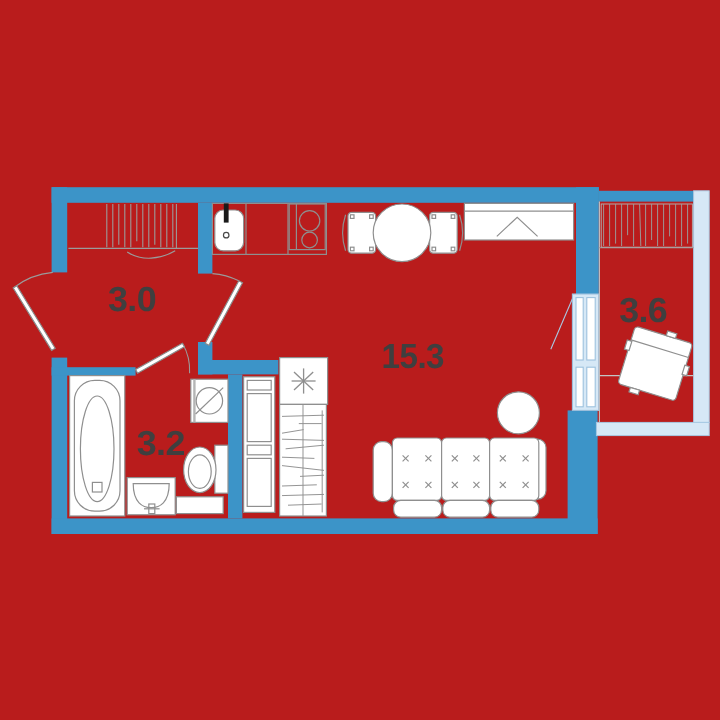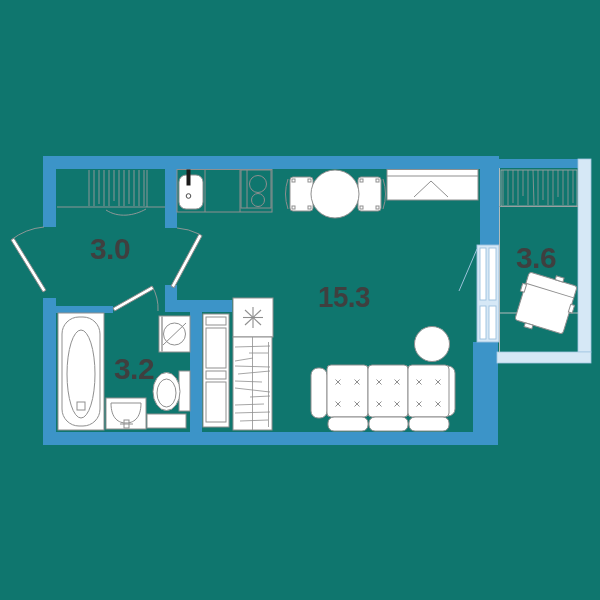--- a/index.html
+++ b/index.html
@@ -1,16 +1,16 @@
 <!DOCTYPE html>
 <html><head>
 <meta charset="utf-8">
 <style>
   html,body { margin:0; padding:0; background:#ffffff; }
-  .stage { width:600px; height:600px; position:relative; background:#0f766e; }
+  .stage { width:600px; height:600px; position:relative; background:#b91c1c; }
   .room-label { font-family:"Liberation Sans", sans-serif; font-weight:700; font-size:29px; letter-spacing:-0.5px; }
 </style>
 </head>
 <body>
 
 <div class="stage">
 <svg width="600" height="600" viewBox="0 0 600 600">
   <defs>
     <g id="tuft">
       <line x1="-2.5" y1="-2.5" x2="2.5" y2="2.5"></line>

